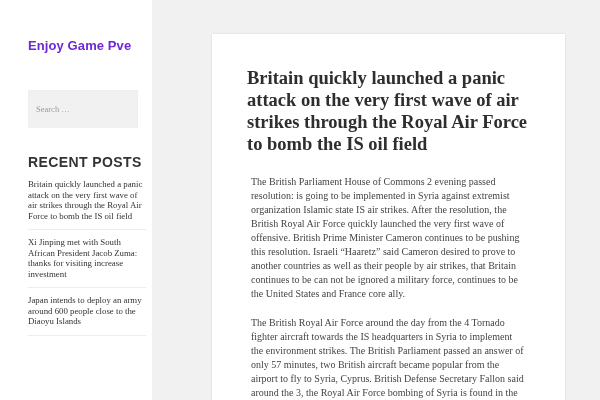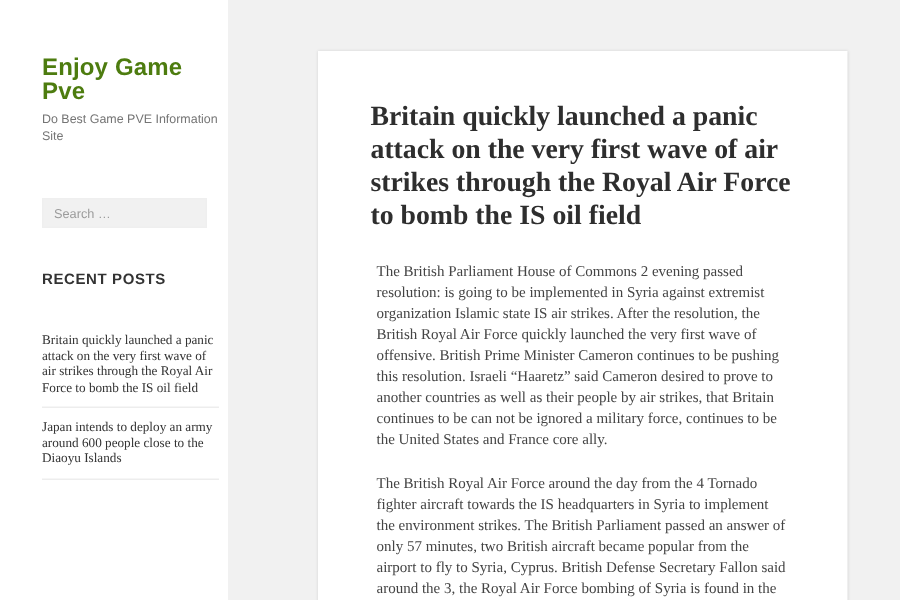--- a/index.html
+++ b/index.html
@@ -9,38 +9,38 @@
     font-family:"Liberation Sans", sans-serif;
     -webkit-font-smoothing:antialiased;
   }
   
   .sidebar {
     position:absolute; left:0; top:0; width:152px; height:400px;
     background:#ffffff; box-sizing:border-box;
     padding:38px 6px 0 28px;
   }
   .site-title {
-    margin:0; font-size:16px; font-weight:bold; color:#4d7c0f;
+    margin:0; font-size:13px; font-weight:bold; color:#6d28d9;
     line-height:16px; letter-spacing:0.1px;
   }
   .site-title a { color:inherit; text-decoration:none; }
   .site-desc {
     margin:4px 0 0; width:118px;
     font-size:8.3px; line-height:11px; color:#757575; font-weight:normal;
   }
   .search-form { margin-top:36px; }
   .search-input {
-    display:block; width:110px; height:20px; box-sizing:border-box;
+    display:block; width:110px; height:38px; box-sizing:border-box;
     background:#f1f1f1; border:1px solid #efefef; border-radius:0;
-    font-family:Liberation Sans, sans-serif;
+    font-family:Liberation Serif, serif;
     font-size:8.5px; color:#6f6f6f; padding:0 5px 0 7px; outline:none;
   }
   .search-input::placeholder { color:#9b9b9b; opacity:1; }
   .widget-title {
-    margin:29px 0 22px; font-size:10px; font-weight:bold; color:#333333;
+    margin:29px 0 4px; font-size:14px; font-weight:bold; color:#333333;
     text-transform:uppercase; letter-spacing:0.4px; line-height:11px;
   }
   .recent-posts {
     list-style:none; margin:0; padding:0; width:118px;
     font-family:"Liberation Serif", serif;
     font-size:8.8px; line-height:10.5px; color:#333333;
   }
   .recent-posts li { padding:7px 0 8px; }
   .recent-posts li + li { border-top:1px solid #ededed; }
   .recent-posts a { color:#333333; text-decoration:none; }
@@ -62,31 +62,33 @@
   }
   .entry-content p { margin:0 4px 15px; }
 </style>
 </head>
 <body>
 
 <aside class="sidebar">
   <h1 class="site-title">
     <a href="#">Enjoy Game Pve</a>
   </h1>
-  <p class="site-desc">Do Best Game PVE Information Site</p>
 
   <div class="search-form">
     <input class="search-input" type="search" placeholder="Search …" style="">
   </div>
 
   <h2 class="widget-title">RECENT POSTS</h2>
 
   <ul class="recent-posts">
     <li>
       <a href="#">Britain quickly launched a panic attack on the very first wave of air strikes through the Royal Air Force to bomb the IS oil field</a>
+    </li>
+    <li>
+      <a href="#">Xi Jinping met with South African President Jacob Zuma: thanks for visiting increase investment</a>
     </li>
     <li>
       <a href="#">Japan intends to deploy an army around 600 people close to the Diaoyu Islands</a>
     </li>
     <li>
       
     </li>
   </ul>
 </aside>
 

